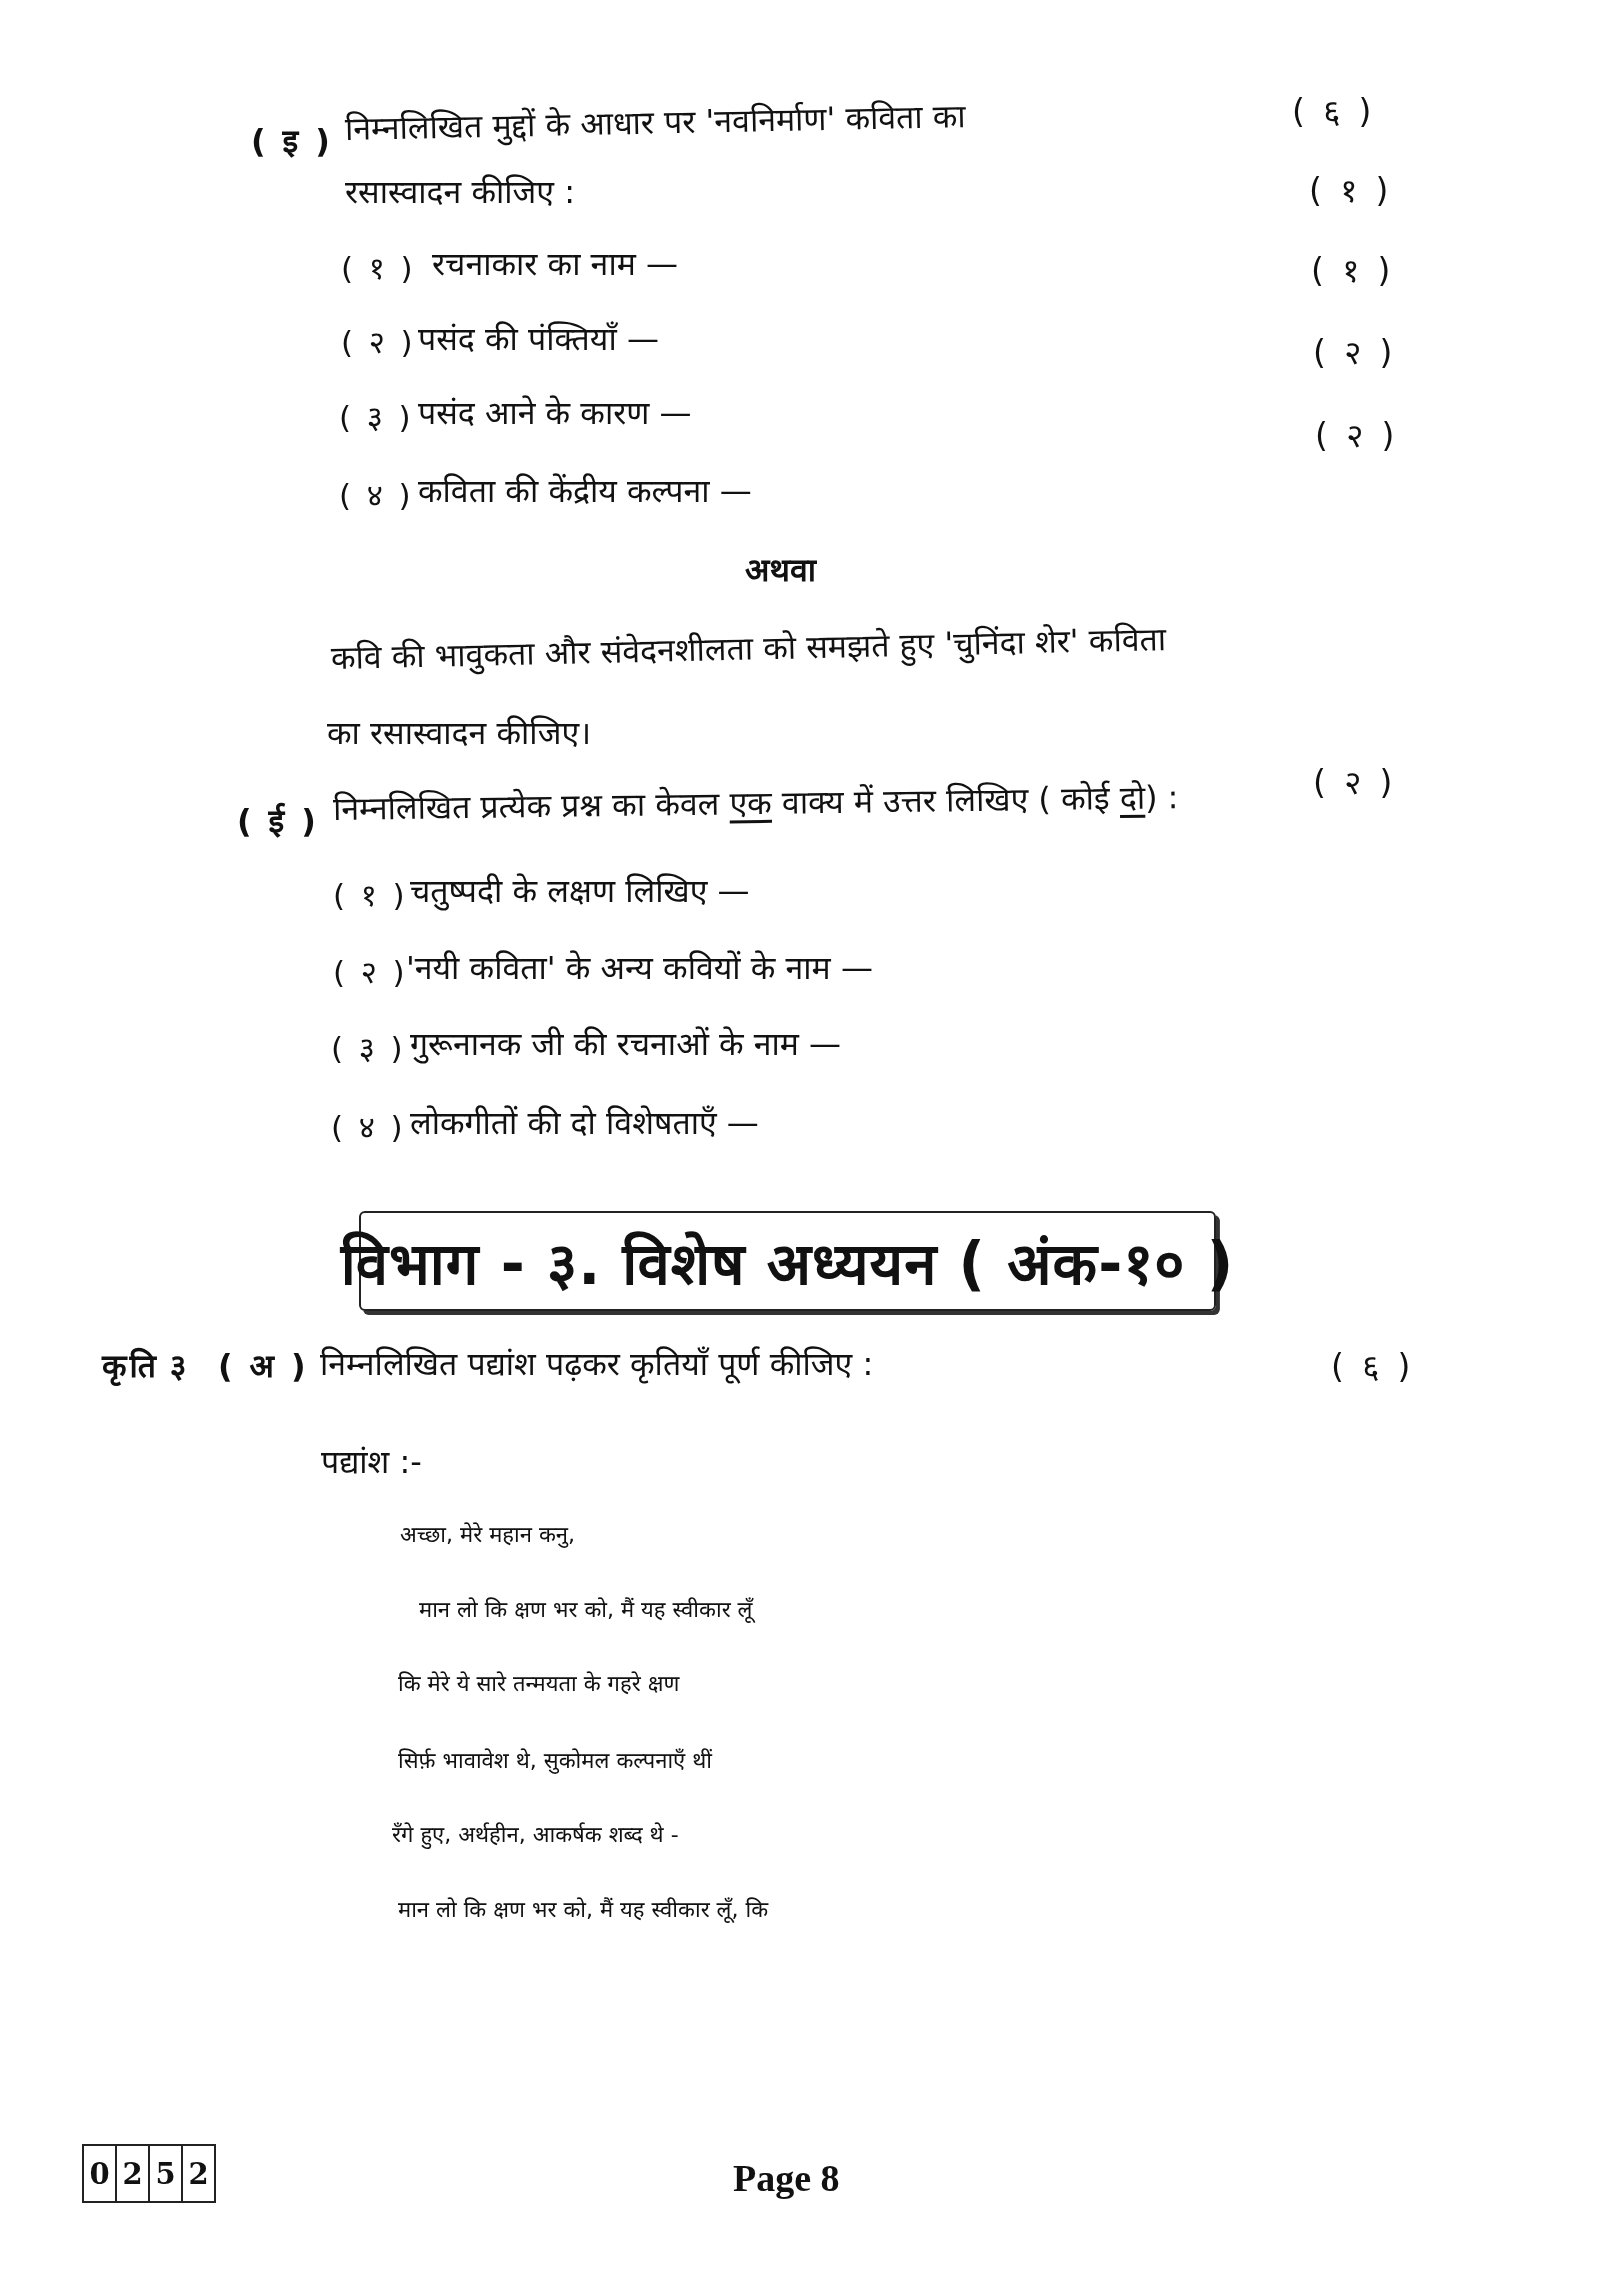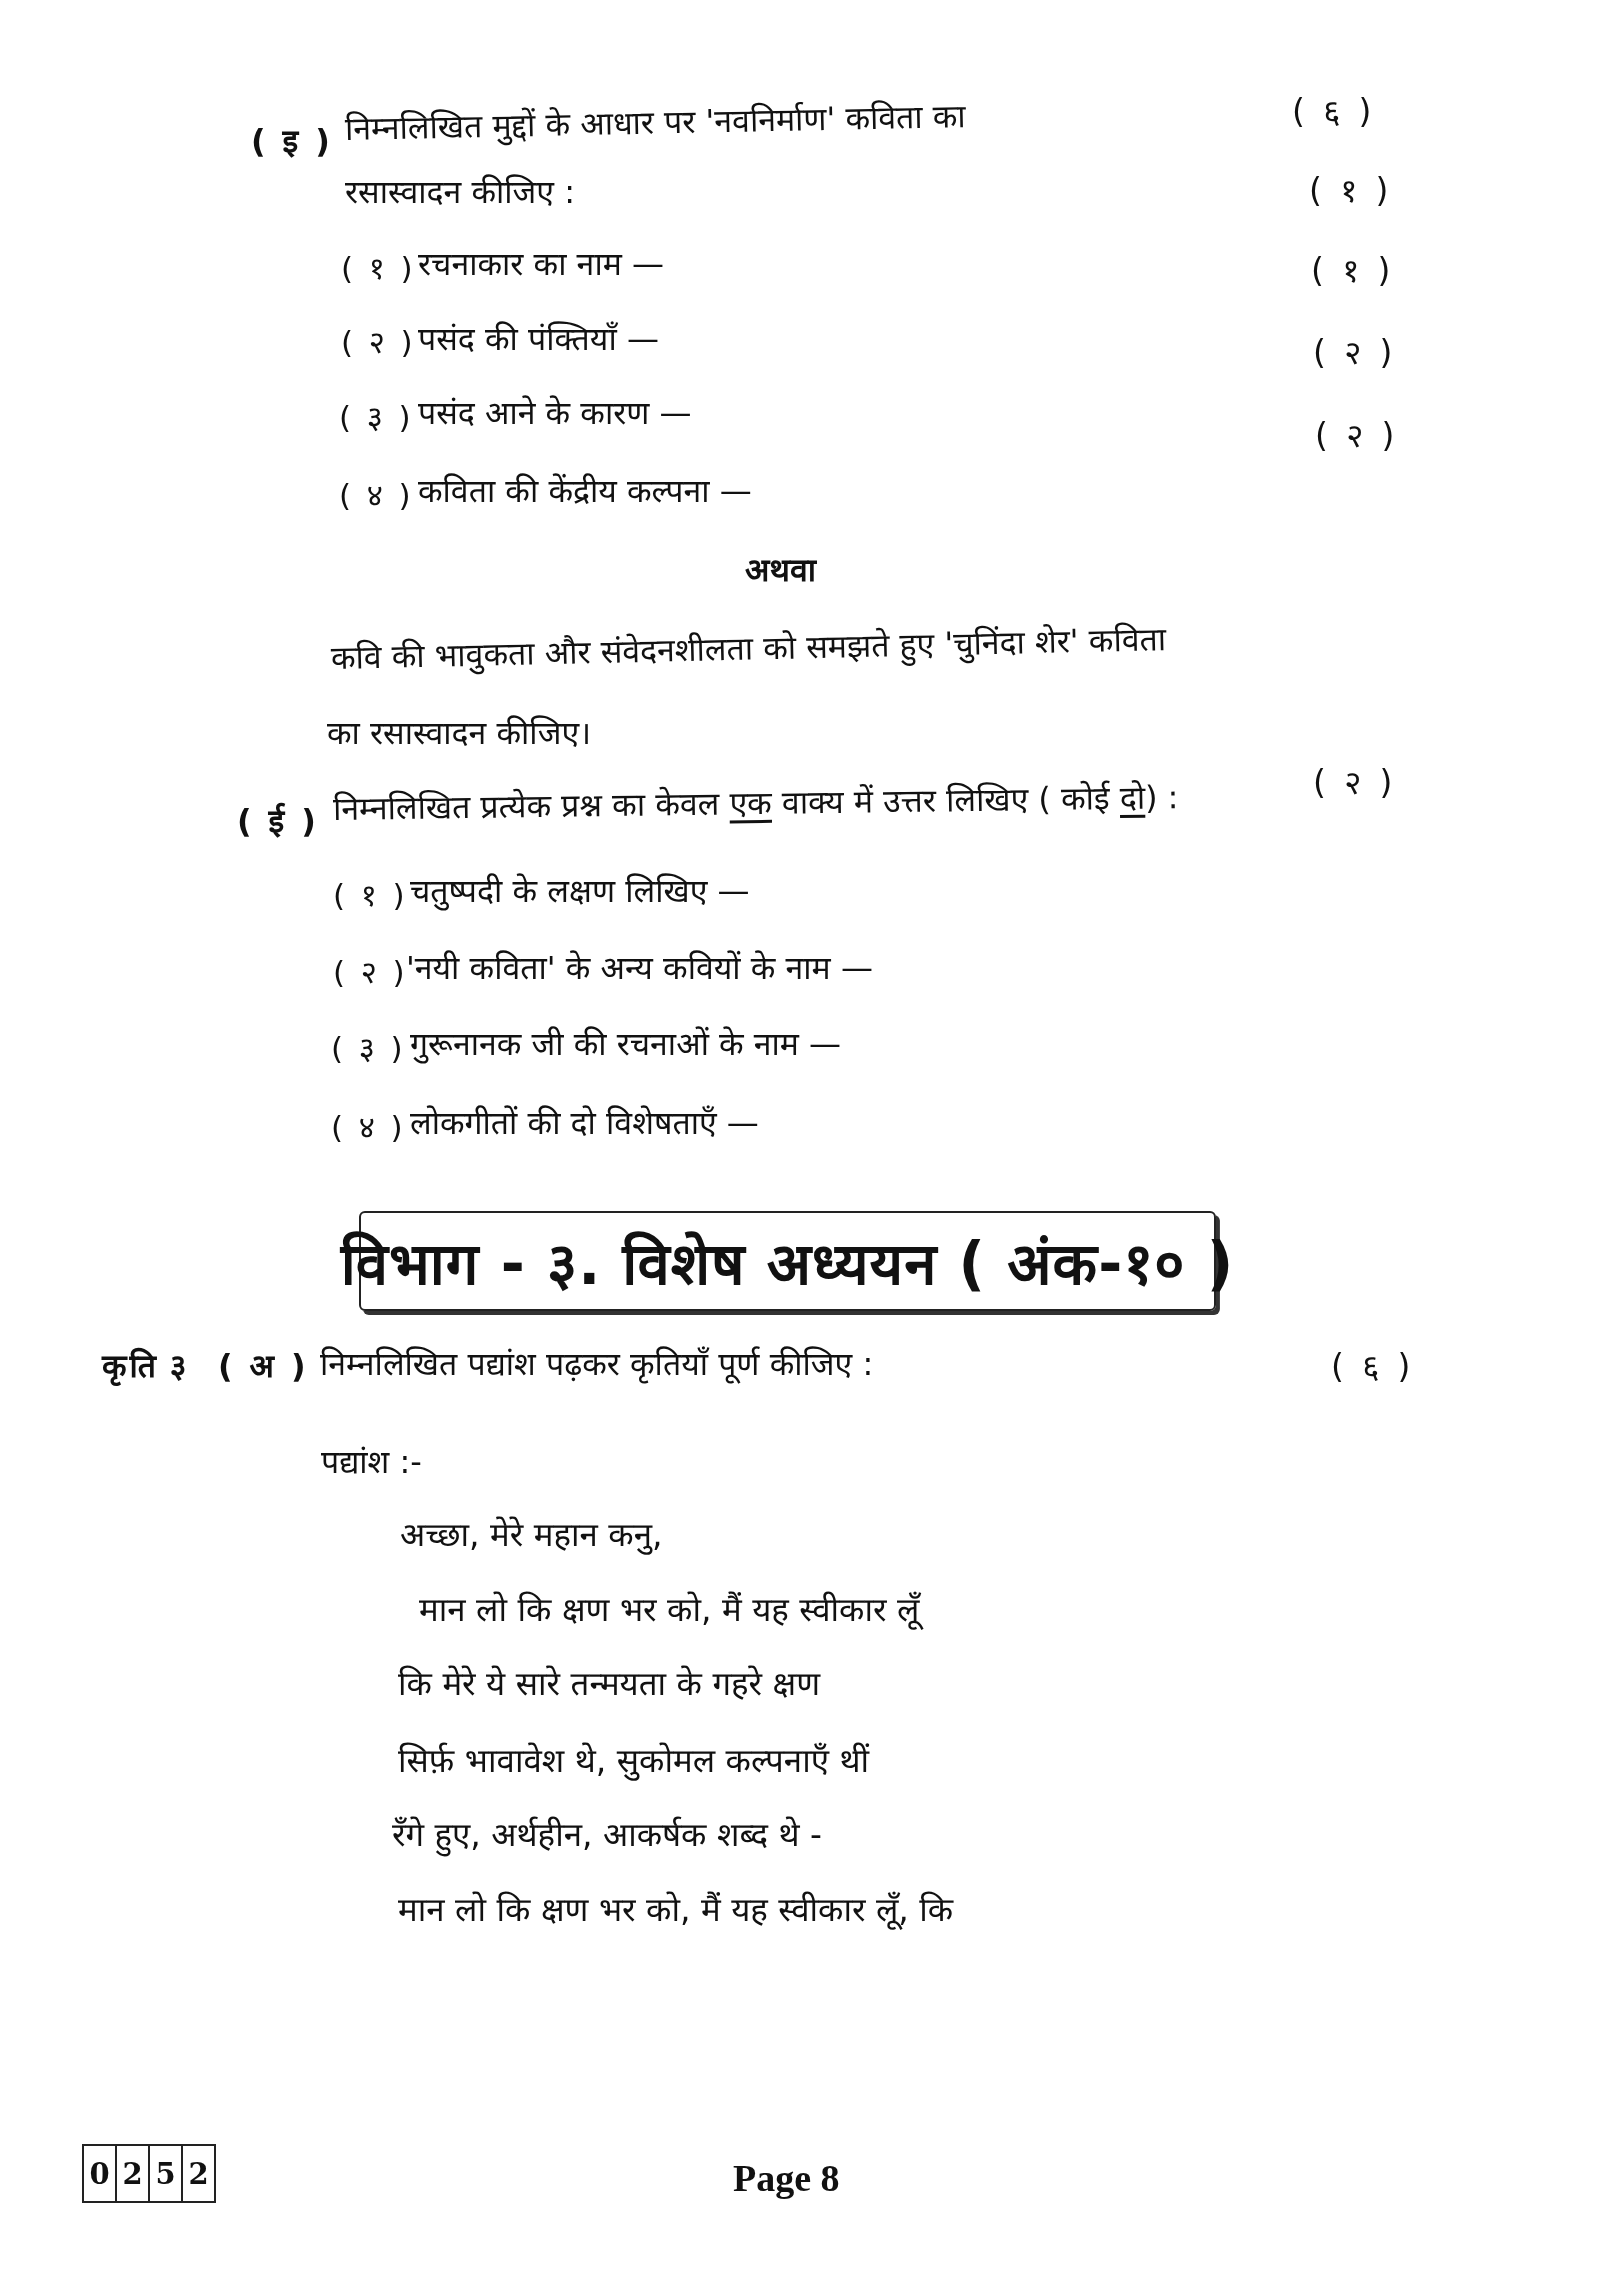--- a/index.html
+++ b/index.html
@@ -35,21 +35,21 @@
       align-items: center;
       justify-content: center;
       box-sizing: border-box;
     }
     .section-title {
       font-size: 58px;
       font-weight: bold;
       letter-spacing: 1px;
       white-space: nowrap;
     }
-    .poem-line { font-size: 33px; line-height: 43px; }
+    .poem-line { font-size: 22px; line-height: 43px; }
     .code-boxes {
       position: absolute;
       left: 82px;
       top: 2144px;
       display: flex;
       border: 2.9px solid #222;
     }
     .code-cell {
       width: 31px;
       height: 55px;
@@ -70,21 +70,21 @@
   </style>
 </head>
 <body>
 
 <div class="abs label" style="left:251px; top:122px;">( इ )</div>
 <div class="abs q-text" style="left:345px; top:110px; transform: rotate(-1.2deg); transform-origin:left center;">निम्नलिखित मुद्दों के आधार पर 'नवनिर्माण' कविता का</div>
 <div class="abs mark" style="left:1292px; top:92px;">( ६ )</div>
 <div class="abs q-text" style="left:345px; top:173px;">रसास्वादन कीजिए :</div>
 
 <div class="abs sub-num" style="left:341px; top:249px;">( १ )</div>
-<div class="abs q-text" style="left:418px; top:245px;text-align:right;">रचनाकार का नाम —</div>
+<div class="abs q-text" style="left:432px; top:245px;text-align:right;">रचनाकार का नाम —</div>
 <div class="abs mark" style="left:1309px; top:171px;">( १ )</div>
 
 <div class="abs sub-num" style="left:341px; top:323px;">( २ )</div>
 <div class="abs q-text" style="left:418px; top:320px;">पसंद की पंक्तियाँ —</div>
 <div class="abs mark" style="left:1311px; top:251px;">( १ )</div>
 
 <div class="abs sub-num" style="left:339px; top:398px;">( ३ )</div>
 <div class="abs q-text" style="left:418px; top:394px;">पसंद आने के कारण —</div>
 <div class="abs mark" style="left:1313px; top:333px;">( २ )</div>
 

